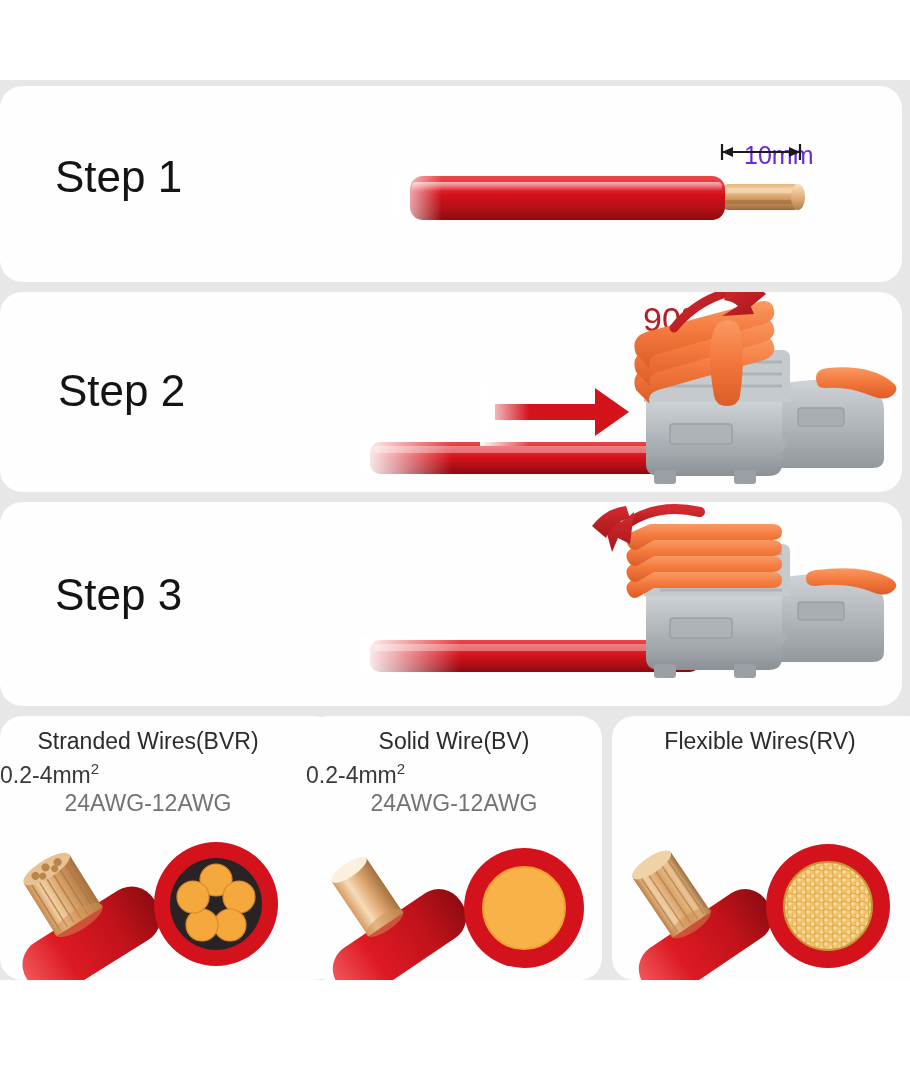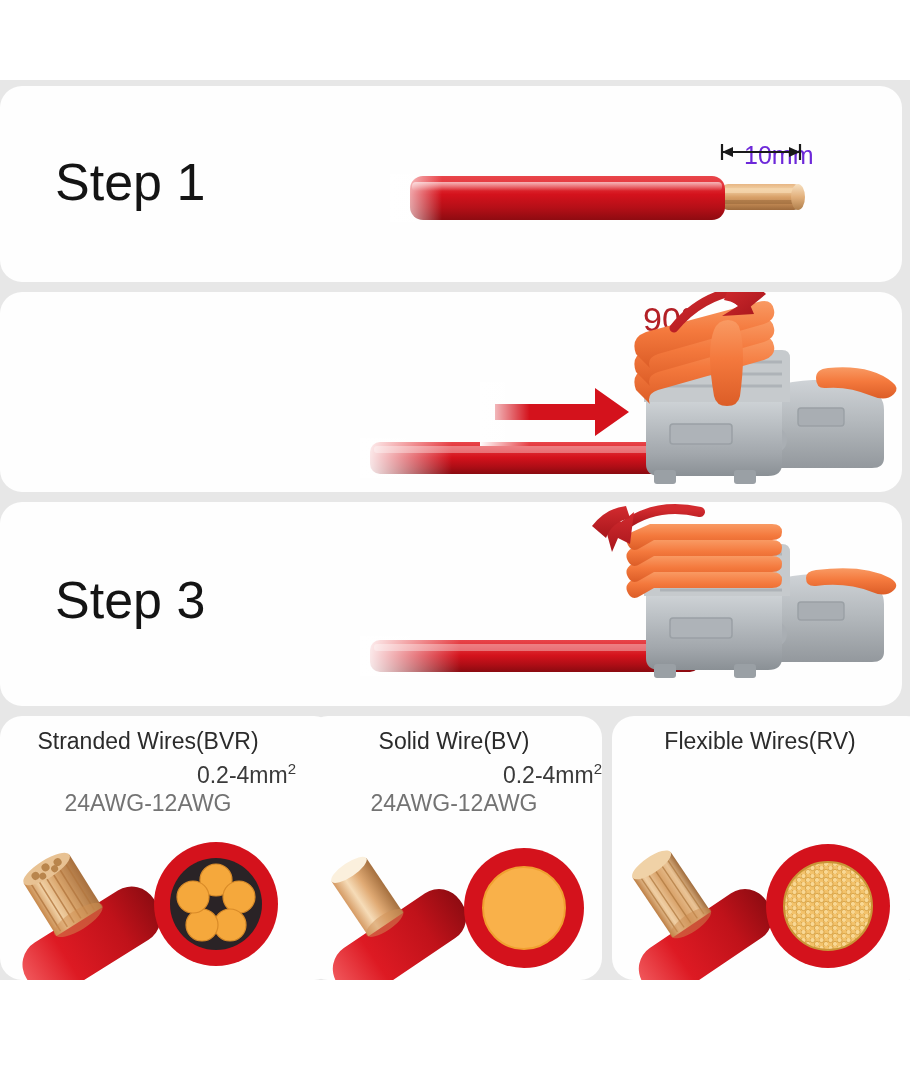--- a/index.html
+++ b/index.html
@@ -20,21 +20,21 @@
   #card-step2{left:0px;top:292px;width:902px;height:200px;}
   #card-step3{left:0px;top:502px;width:902px;height:204px;}
 
   
   #card-spec-0{left:0px;top:716px;width:336px;height:264px;}
   #card-spec-1{left:306px;top:716px;width:296px;height:264px;}
   #card-spec-2{left:612px;top:716px;width:316px;height:264px;}
 
   .step-label{
     position:absolute;
-    font-size:52px;color:#141414;letter-spacing:0px;
+    font-size:44px;color:#141414;letter-spacing:0px;
     font-weight:400;white-space:nowrap;
   }
   #label-step1{left:55px;top:152px;}
   #label-step2{left:58px;top:366px;}
   #label-step3{left:55px;top:570px;text-align:right;}
 
   
   .stage{position:absolute;pointer-events:none;}
 
   
@@ -53,21 +53,21 @@
     position:absolute;font-size:34px;color:#b32026;white-space:nowrap;font-weight:400;
   }
   #angle-90{left:643px;top:300px;}
 
   
   .spec-title{
     position:absolute;width:296px;text-align:center;
     font-size:23px;color:#2b2b2b;white-space:nowrap;
   }
   .spec-sub{
-    position:absolute;width:296px;text-align:right;
+    position:absolute;width:296px;text-align:left;
     font-size:23px;color:#3a3a3a;white-space:nowrap;
   }
   .spec-sub2{
     position:absolute;width:296px;text-align:center;
     font-size:23px;color:#737373;white-space:nowrap;
   }
   .sup{font-size:15px;vertical-align:super;}
 
   .spec-art{position:absolute;width:296px;height:170px;top:94px;left:0;}
 </style>
@@ -133,20 +133,21 @@
       <line x1="392" y1="56" x2="470" y2="56"></line>
       <line x1="392" y1="48" x2="392" y2="64"></line>
       <line x1="470" y1="48" x2="470" y2="64"></line>
       <polygon points="392,56 403,51 403,61" stroke="none"></polygon>
       <polygon points="470,56 459,51 459,61" stroke="none"></polygon>
     </g>
   </svg>
 
   <div class="card" id="card-step2"></div>
 
+  <div class="step-label" id="label-step2">Step 2</div>
 
   <div class="angle-text" id="angle-90">90°</div>
 
   <svg class="stage" id="stage2" viewBox="0 0 580 205">
     <defs>
       <linearGradient id="wireBodyV2" x1="0" y1="0" x2="0" y2="1">
         <stop offset="0%" stop-color="#e8454a"></stop>
         <stop offset="20%" stop-color="#e2343a"></stop>
         <stop offset="48%" stop-color="#d4121c"></stop>
         <stop offset="76%" stop-color="#b00e16"></stop>

